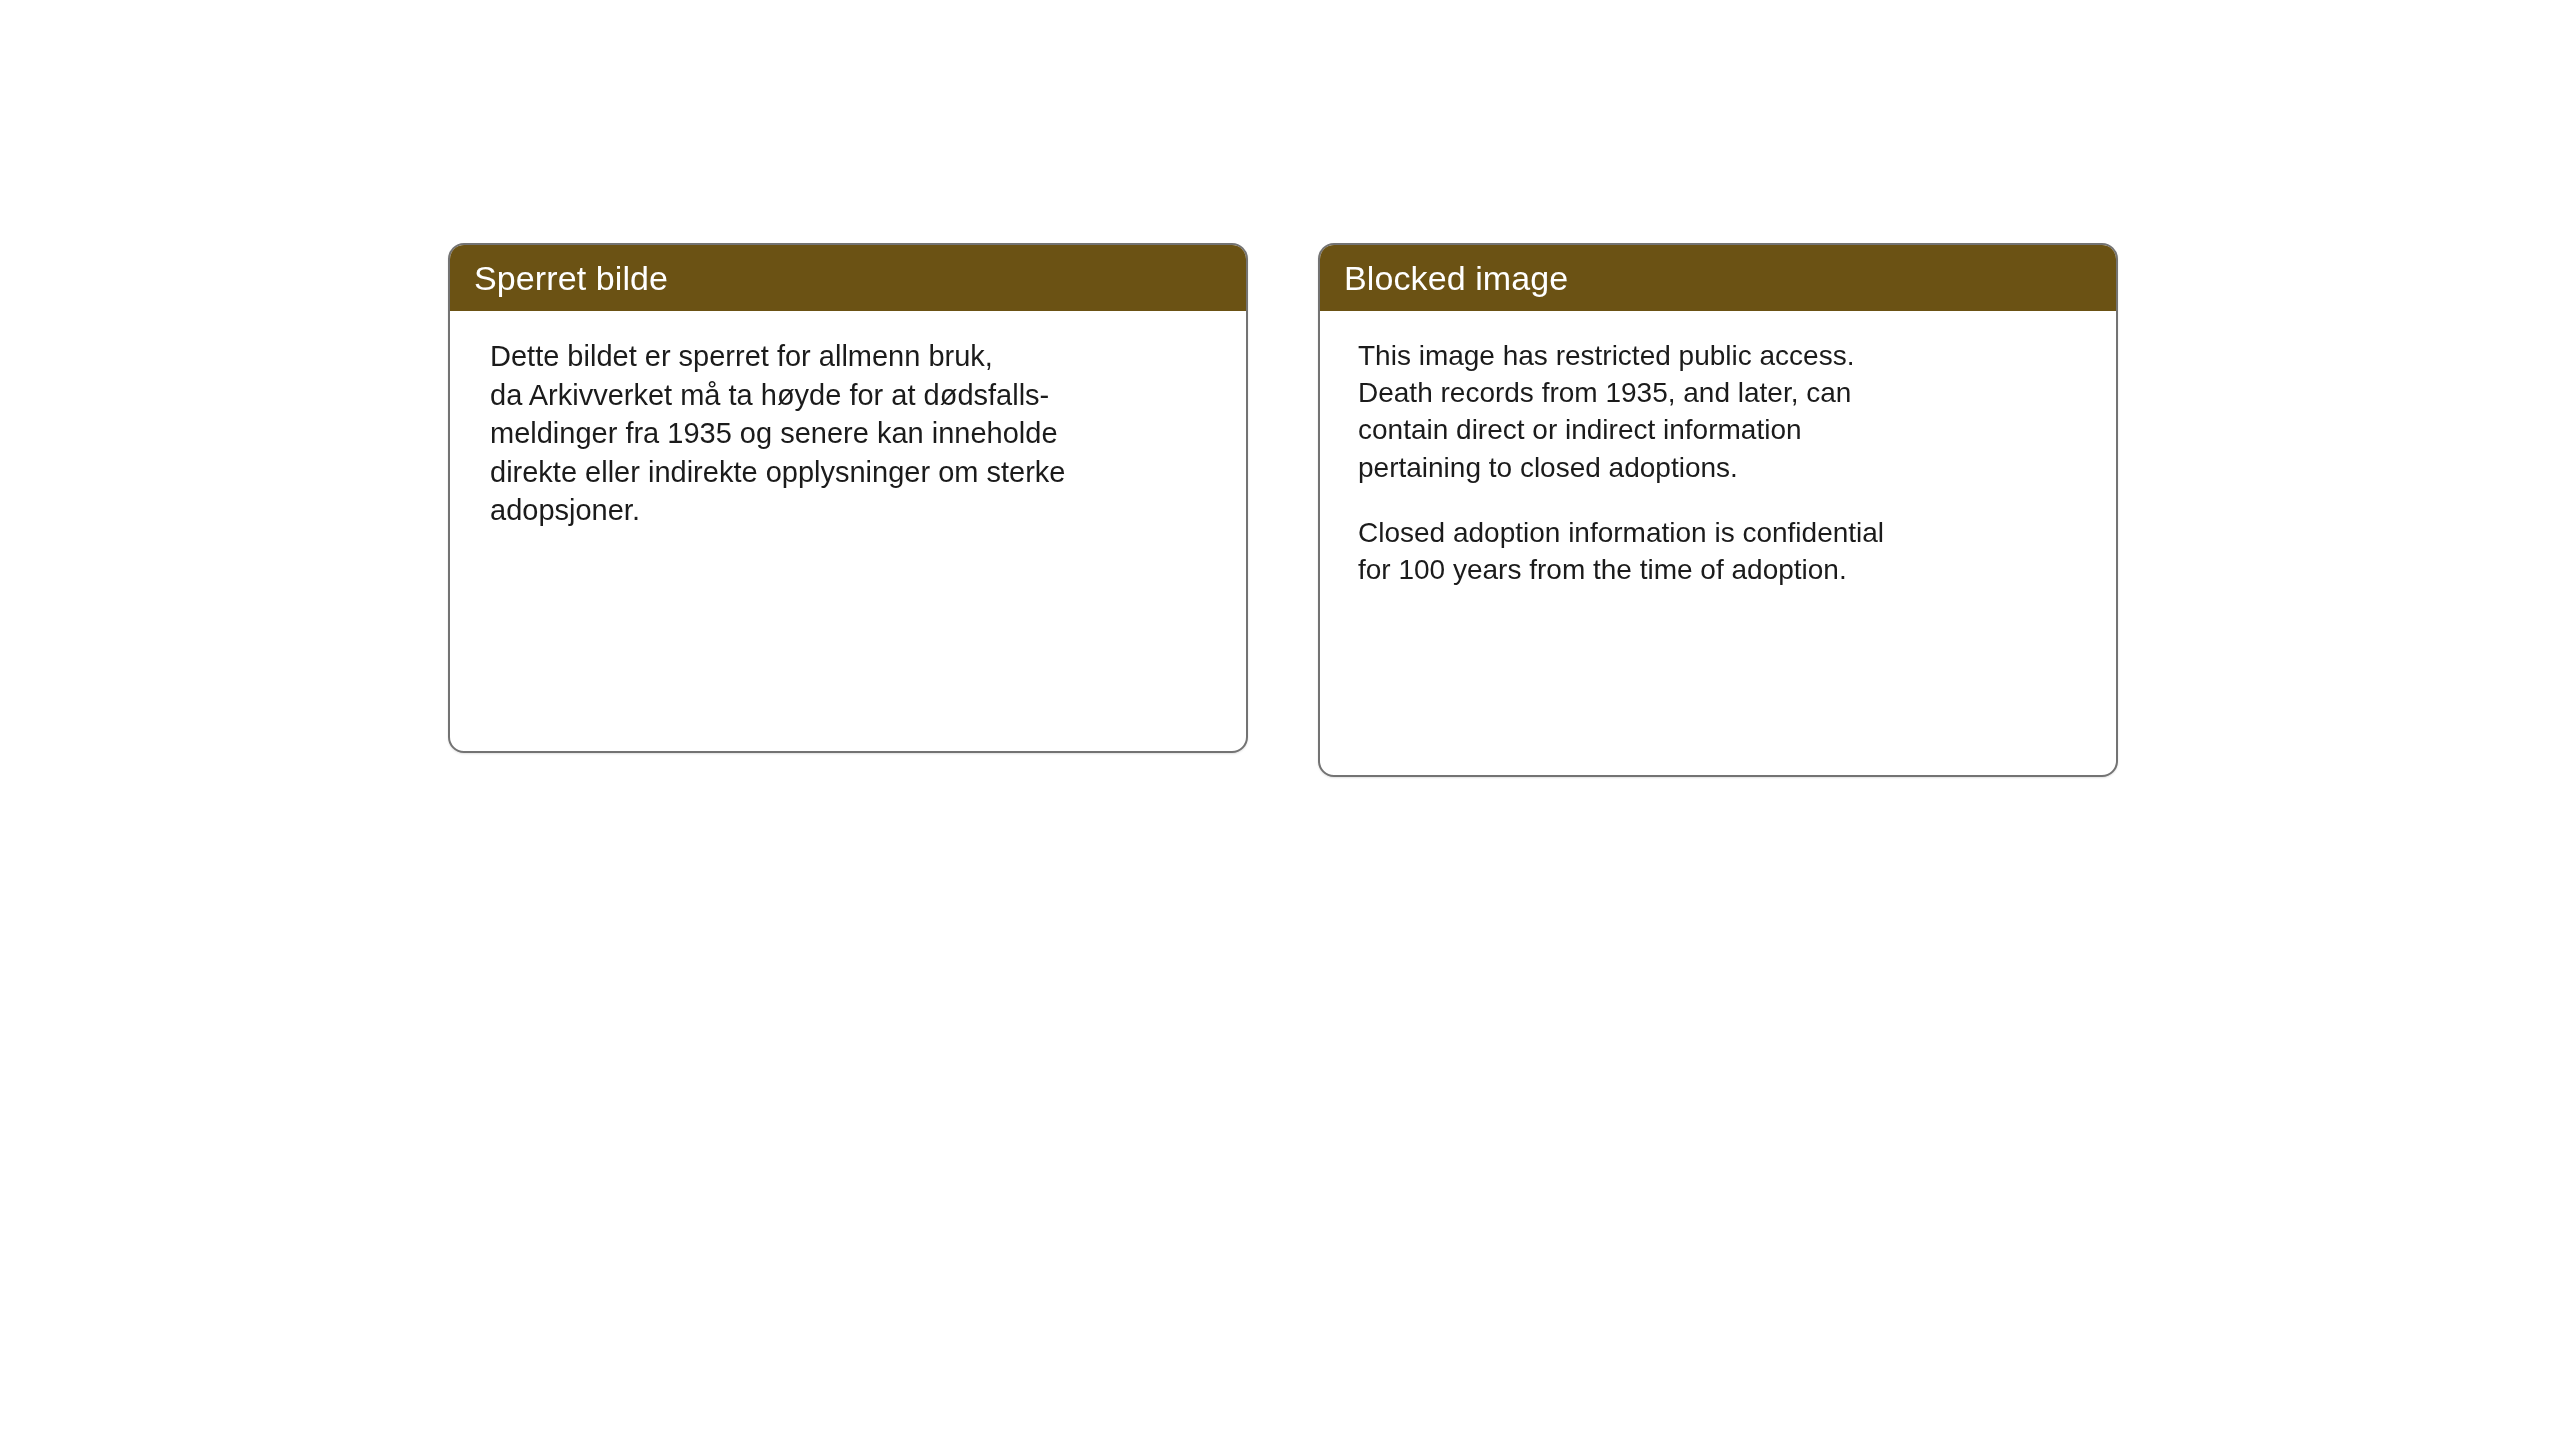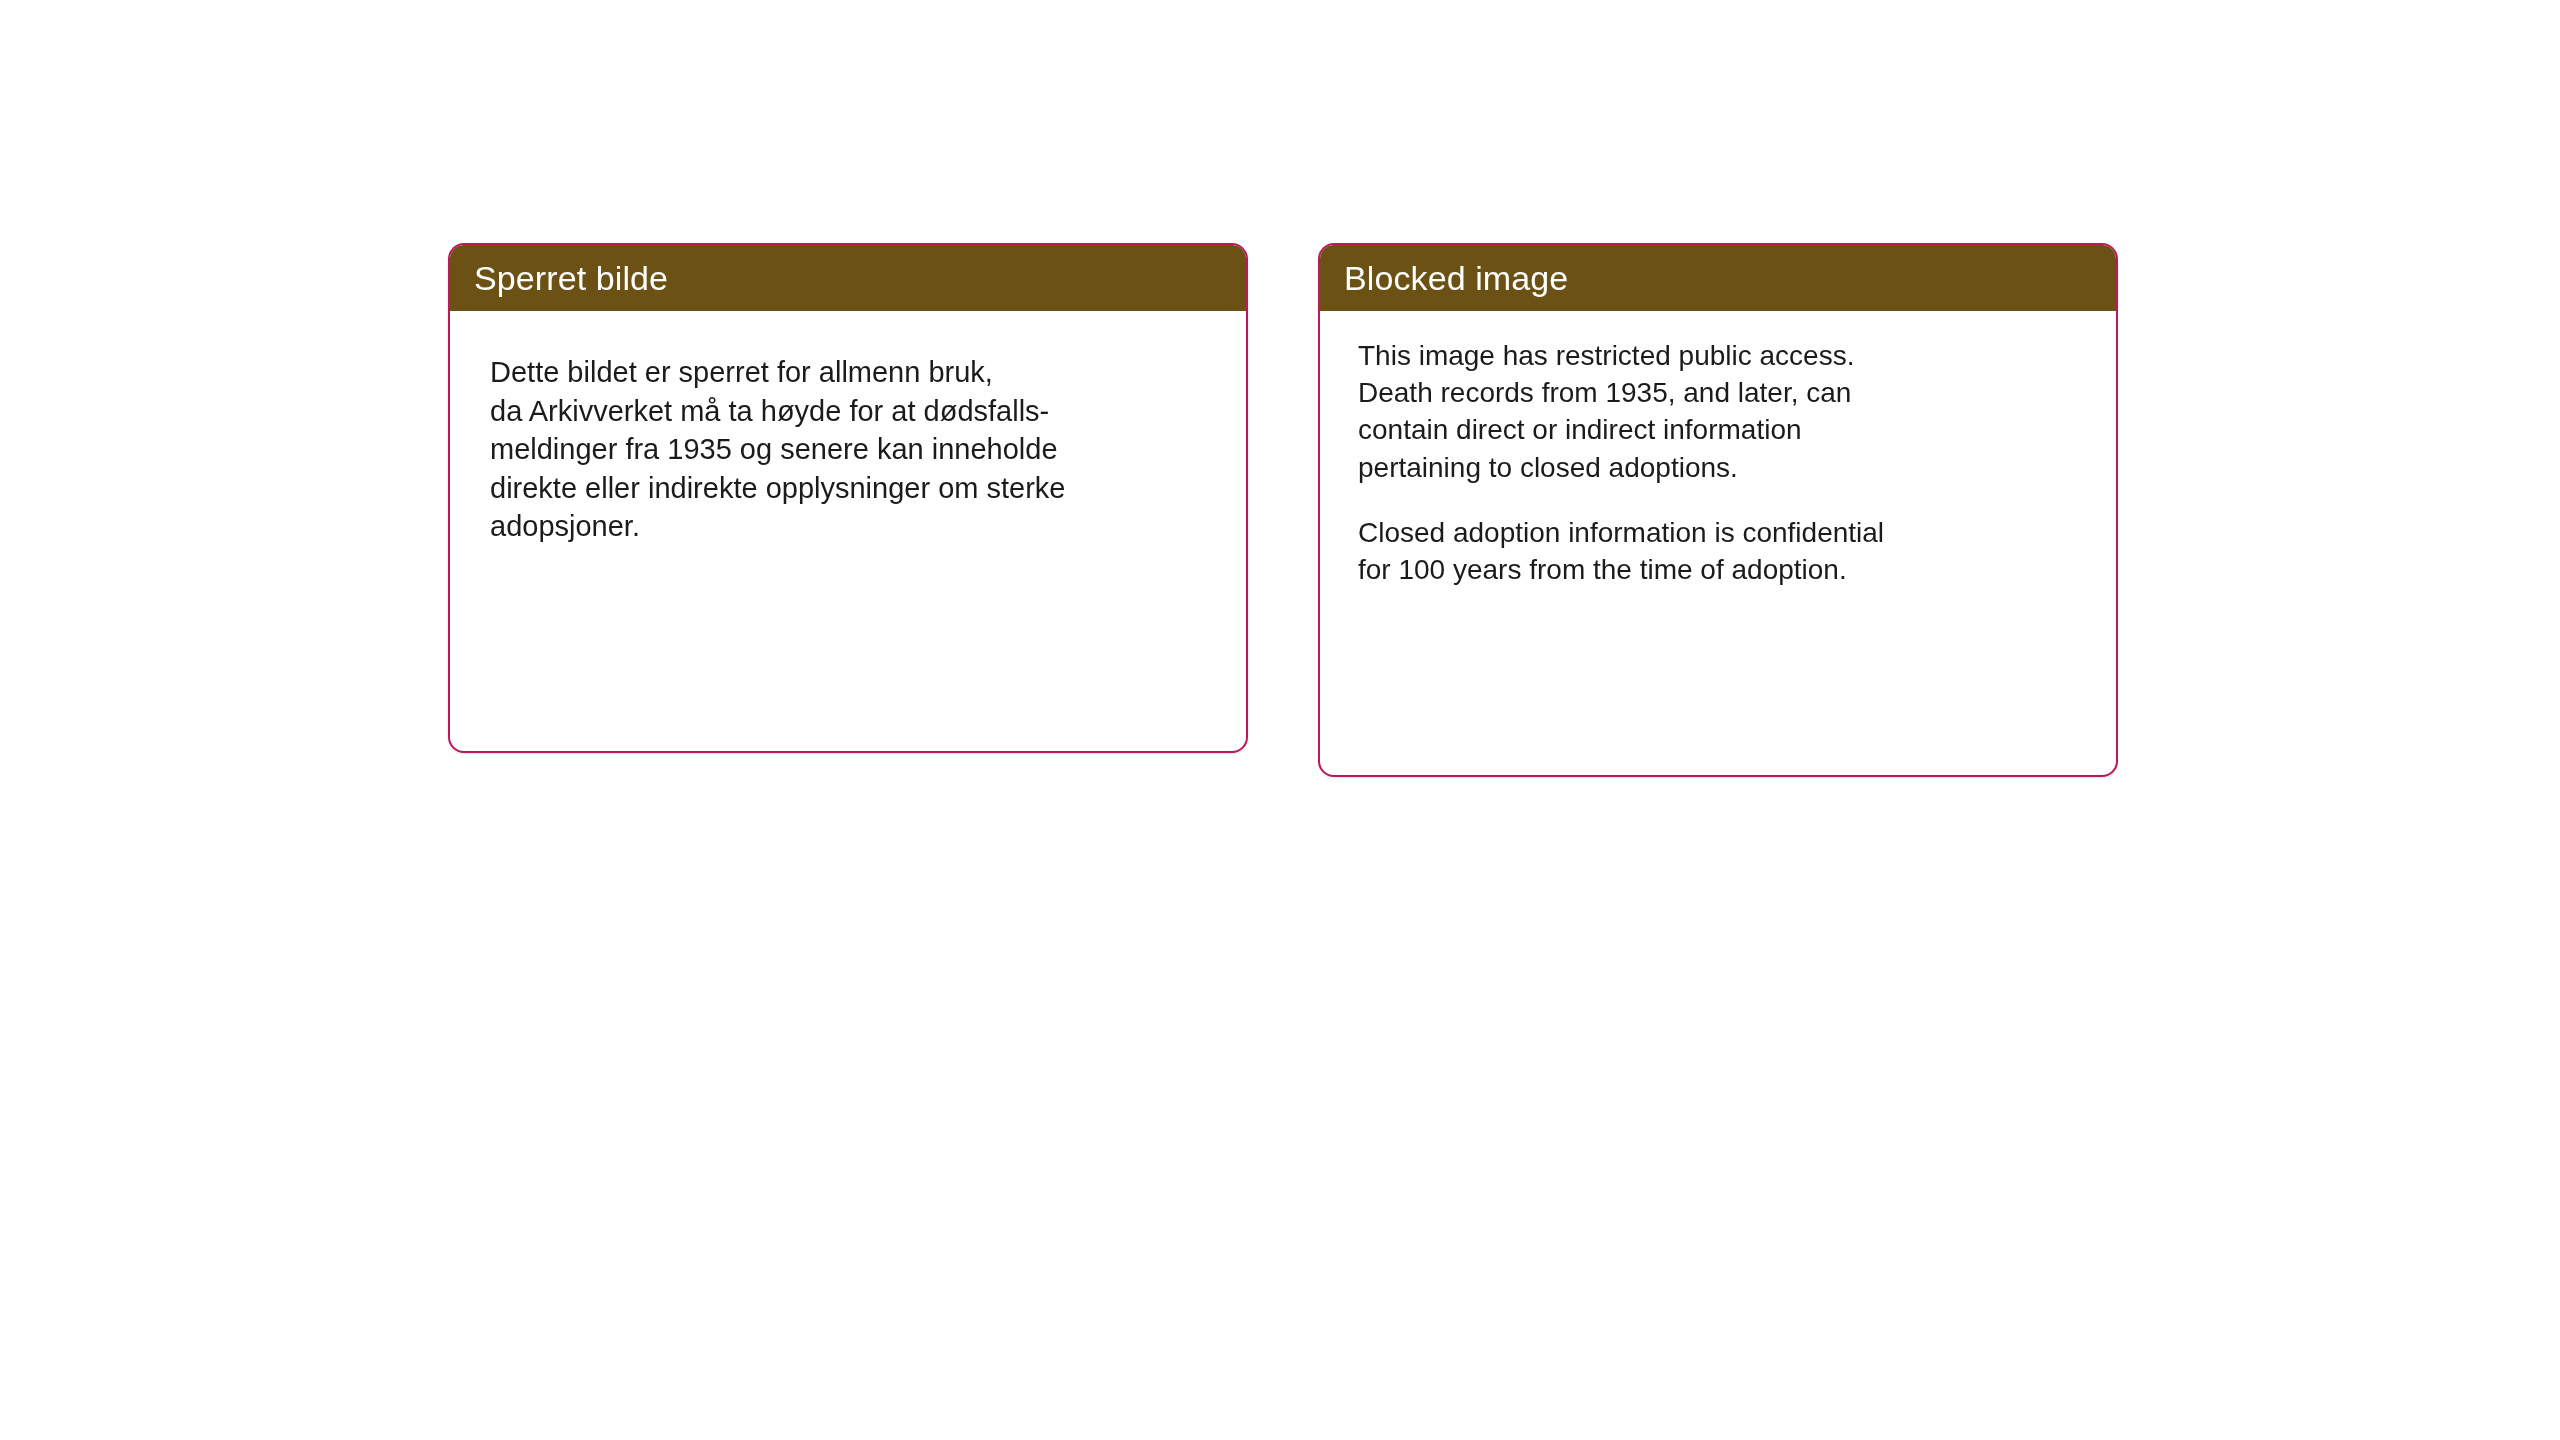--- a/index.html
+++ b/index.html
@@ -18,21 +18,21 @@
     position: absolute;
     left: 448px;
     top: 243px;
     display: flex;
     flex-direction: row;
     gap: 70px;
     align-items: flex-start;
   }
   .panel {
     background: #ffffff;
-    border: 2px solid #be185d;
+    border: 2px solid #737373;
     border-radius: 16px;
     box-sizing: border-box;
     overflow: hidden;
     box-shadow: 0 1px 2px rgba(0,0,0,0.12);
   }
   .panel-no {
     width: 800px;
     height: 510px;
   }
   .panel-en {
@@ -61,21 +61,20 @@
     padding-left: 38px;
     font-size: 28px;
     line-height: 1.33;
   }
   .para {
     margin: 0 0 28px 0;
     white-space: pre-line;
   }
   .para:last-child {
     margin-bottom: 0;
-    margin-top: 16px;
   }
 </style>
 </head>
 <body>
 
 <div class="panels">
 
   <div class="panel panel-no">
     <div class="panel-header">Sperret bilde</div>
     <div class="panel-body">

